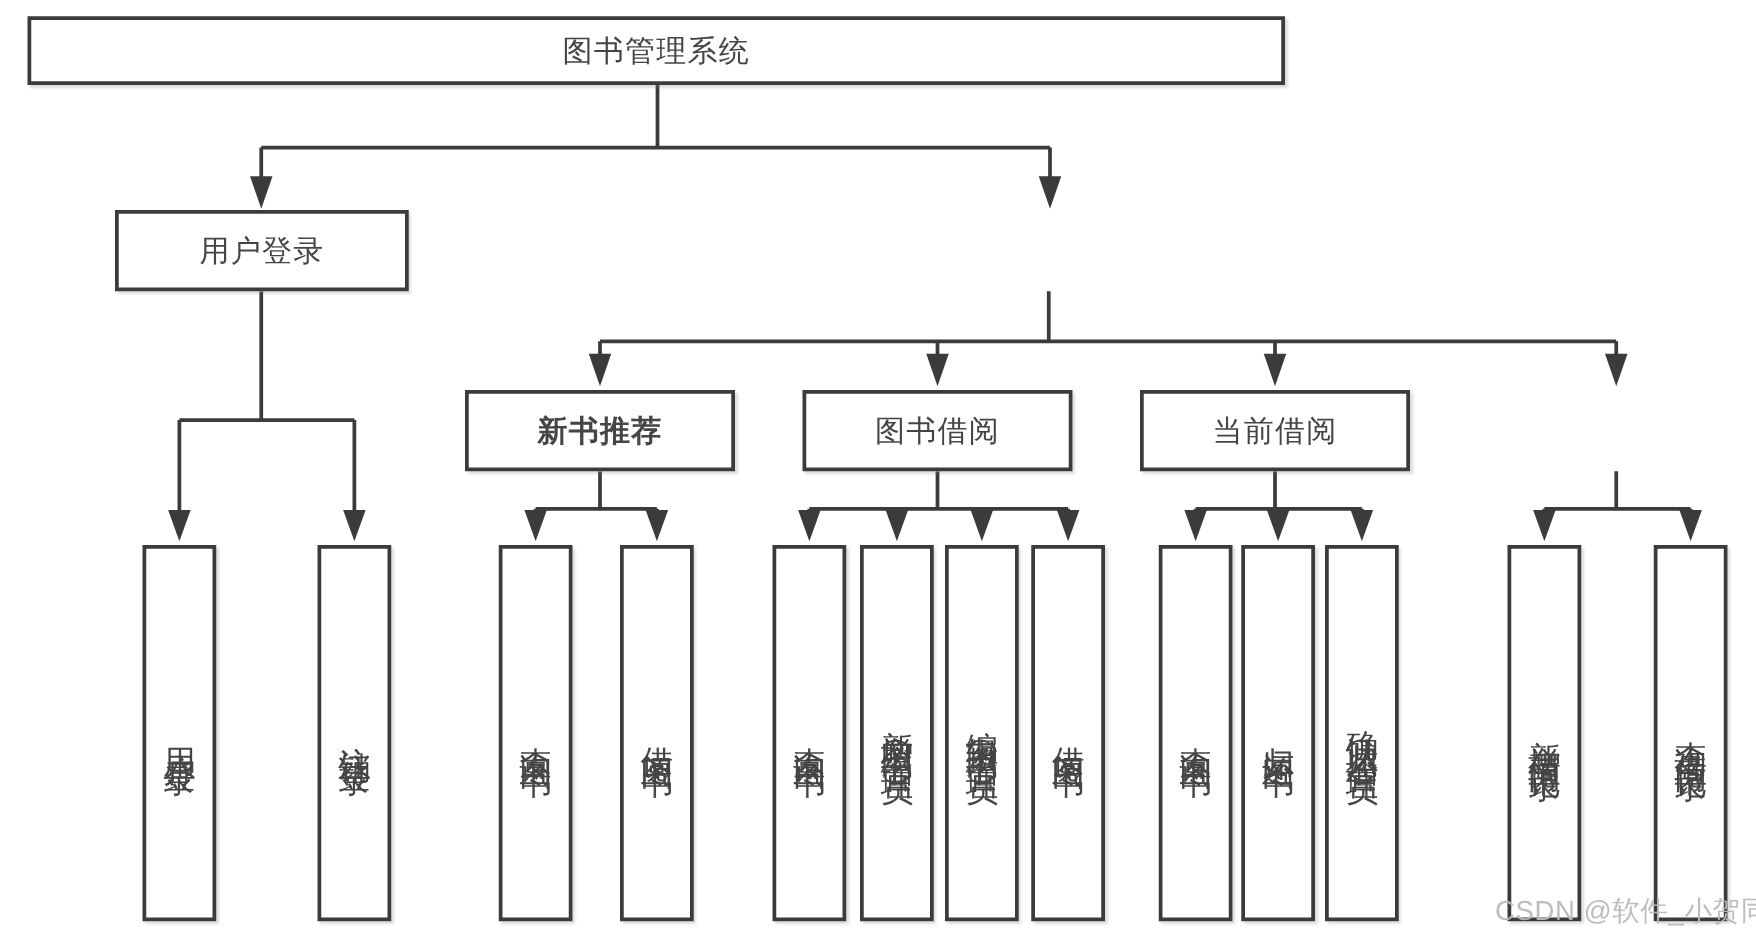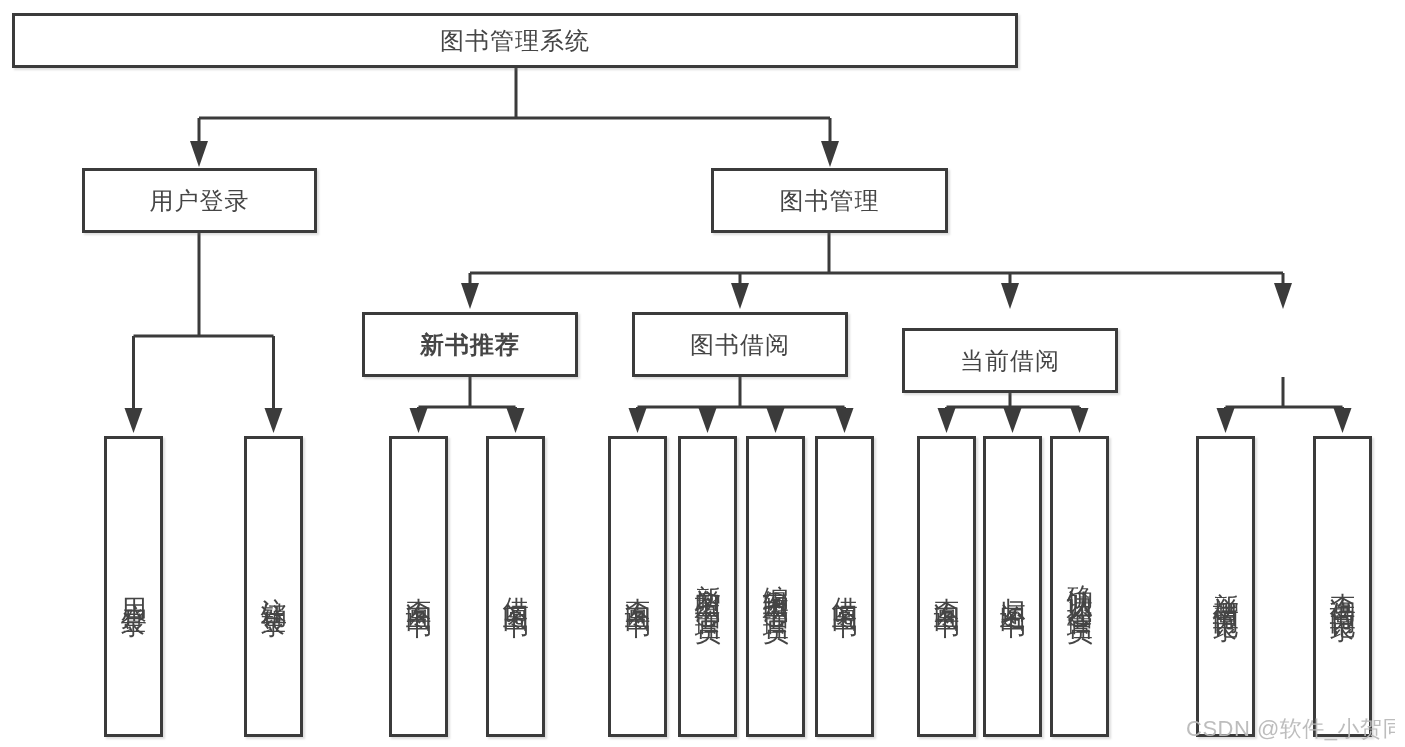--- a/index.html
+++ b/index.html
@@ -7,20 +7,21 @@
     padding: 0;
     background: #ffffff;
     font-family: "Liberation Sans", "DejaVu Sans", sans-serif;
   }
   .canvas {
     position: relative;
     width: 1395px;
     height: 747px;
     background: #ffffff;
     overflow: hidden;
+    margin-left: 10px;
   }
   svg.connectors {
     position: absolute;
     left: 0; top: 0;
     width: 1405px;
     height: 747px;
     pointer-events: none;
   }
   .box {
     position: absolute;
@@ -43,21 +44,21 @@
     text-orientation: mixed;
     font-size: 26px;
     letter-spacing: 5px;
     line-height: 1.05;
   }
   .root-box   { left: 12px;   top: 13px;  width: 1006px; height: 55px; }
   .n-l2a      { left: 82px;   top: 168px; width: 235px;  height: 65px; }
   .n-l2b      { left: 711px;  top: 168px; width: 237px;  height: 65px; }
   .n-l3a      { left: 362px;  top: 312px; width: 216px;  height: 65px; font-weight: bold; }
   .n-l3b      { left: 632px;  top: 312px; width: 216px;  height: 65px; }
-  .n-l3c      { left: 902px;  top: 328px; width: 216px;  height: 65px; }
+  .n-l3c      { left: 902px;  top: 312px; width: 216px;  height: 65px; }
   .n-l3d      { left: 1173px; top: 312px; width: 220px;  height: 65px; }
   .leaf       { top: 436px; width: 59px; height: 301px; }
   .n-u1 { left: 104px; }
   .n-u2 { left: 244px; }
   .n-n1 { left: 389px; }
   .n-n2 { left: 486px; }
   .n-b1 { left: 608px; }
   .n-b2 { left: 678px; }
   .n-b3 { left: 746px; }
   .n-b4 { left: 815px; }
@@ -118,21 +119,20 @@
       <polygon points="1003.5,408 1021.5,408 1012.5,433"></polygon>
       <polygon points="1070.5,408 1088.5,408 1079.5,433"></polygon>
       <polygon points="1216.5,408 1234.5,408 1225.5,433"></polygon>
       <polygon points="1333.5,408 1351.5,408 1342.5,433"></polygon>
     </g>
   </svg>
 
   <div class="box hbox root-box">图书管理系统</div>
 
   <div class="box hbox n-l2a">用户登录</div>
-  <div class="box hbox n-l2b">图书管理</div>
 
   <div class="box hbox n-l3a">新书推荐</div>
   <div class="box hbox n-l3b">图书借阅</div>
   <div class="box hbox n-l3c">当前借阅</div>
 
   <div class="box leaf n-u1">用户登录</div>
   <div class="box leaf n-u2">注销登录</div>
 
   <div class="box leaf n-n1">查询图书</div>
   <div class="box leaf n-n2">借阅图书</div>

